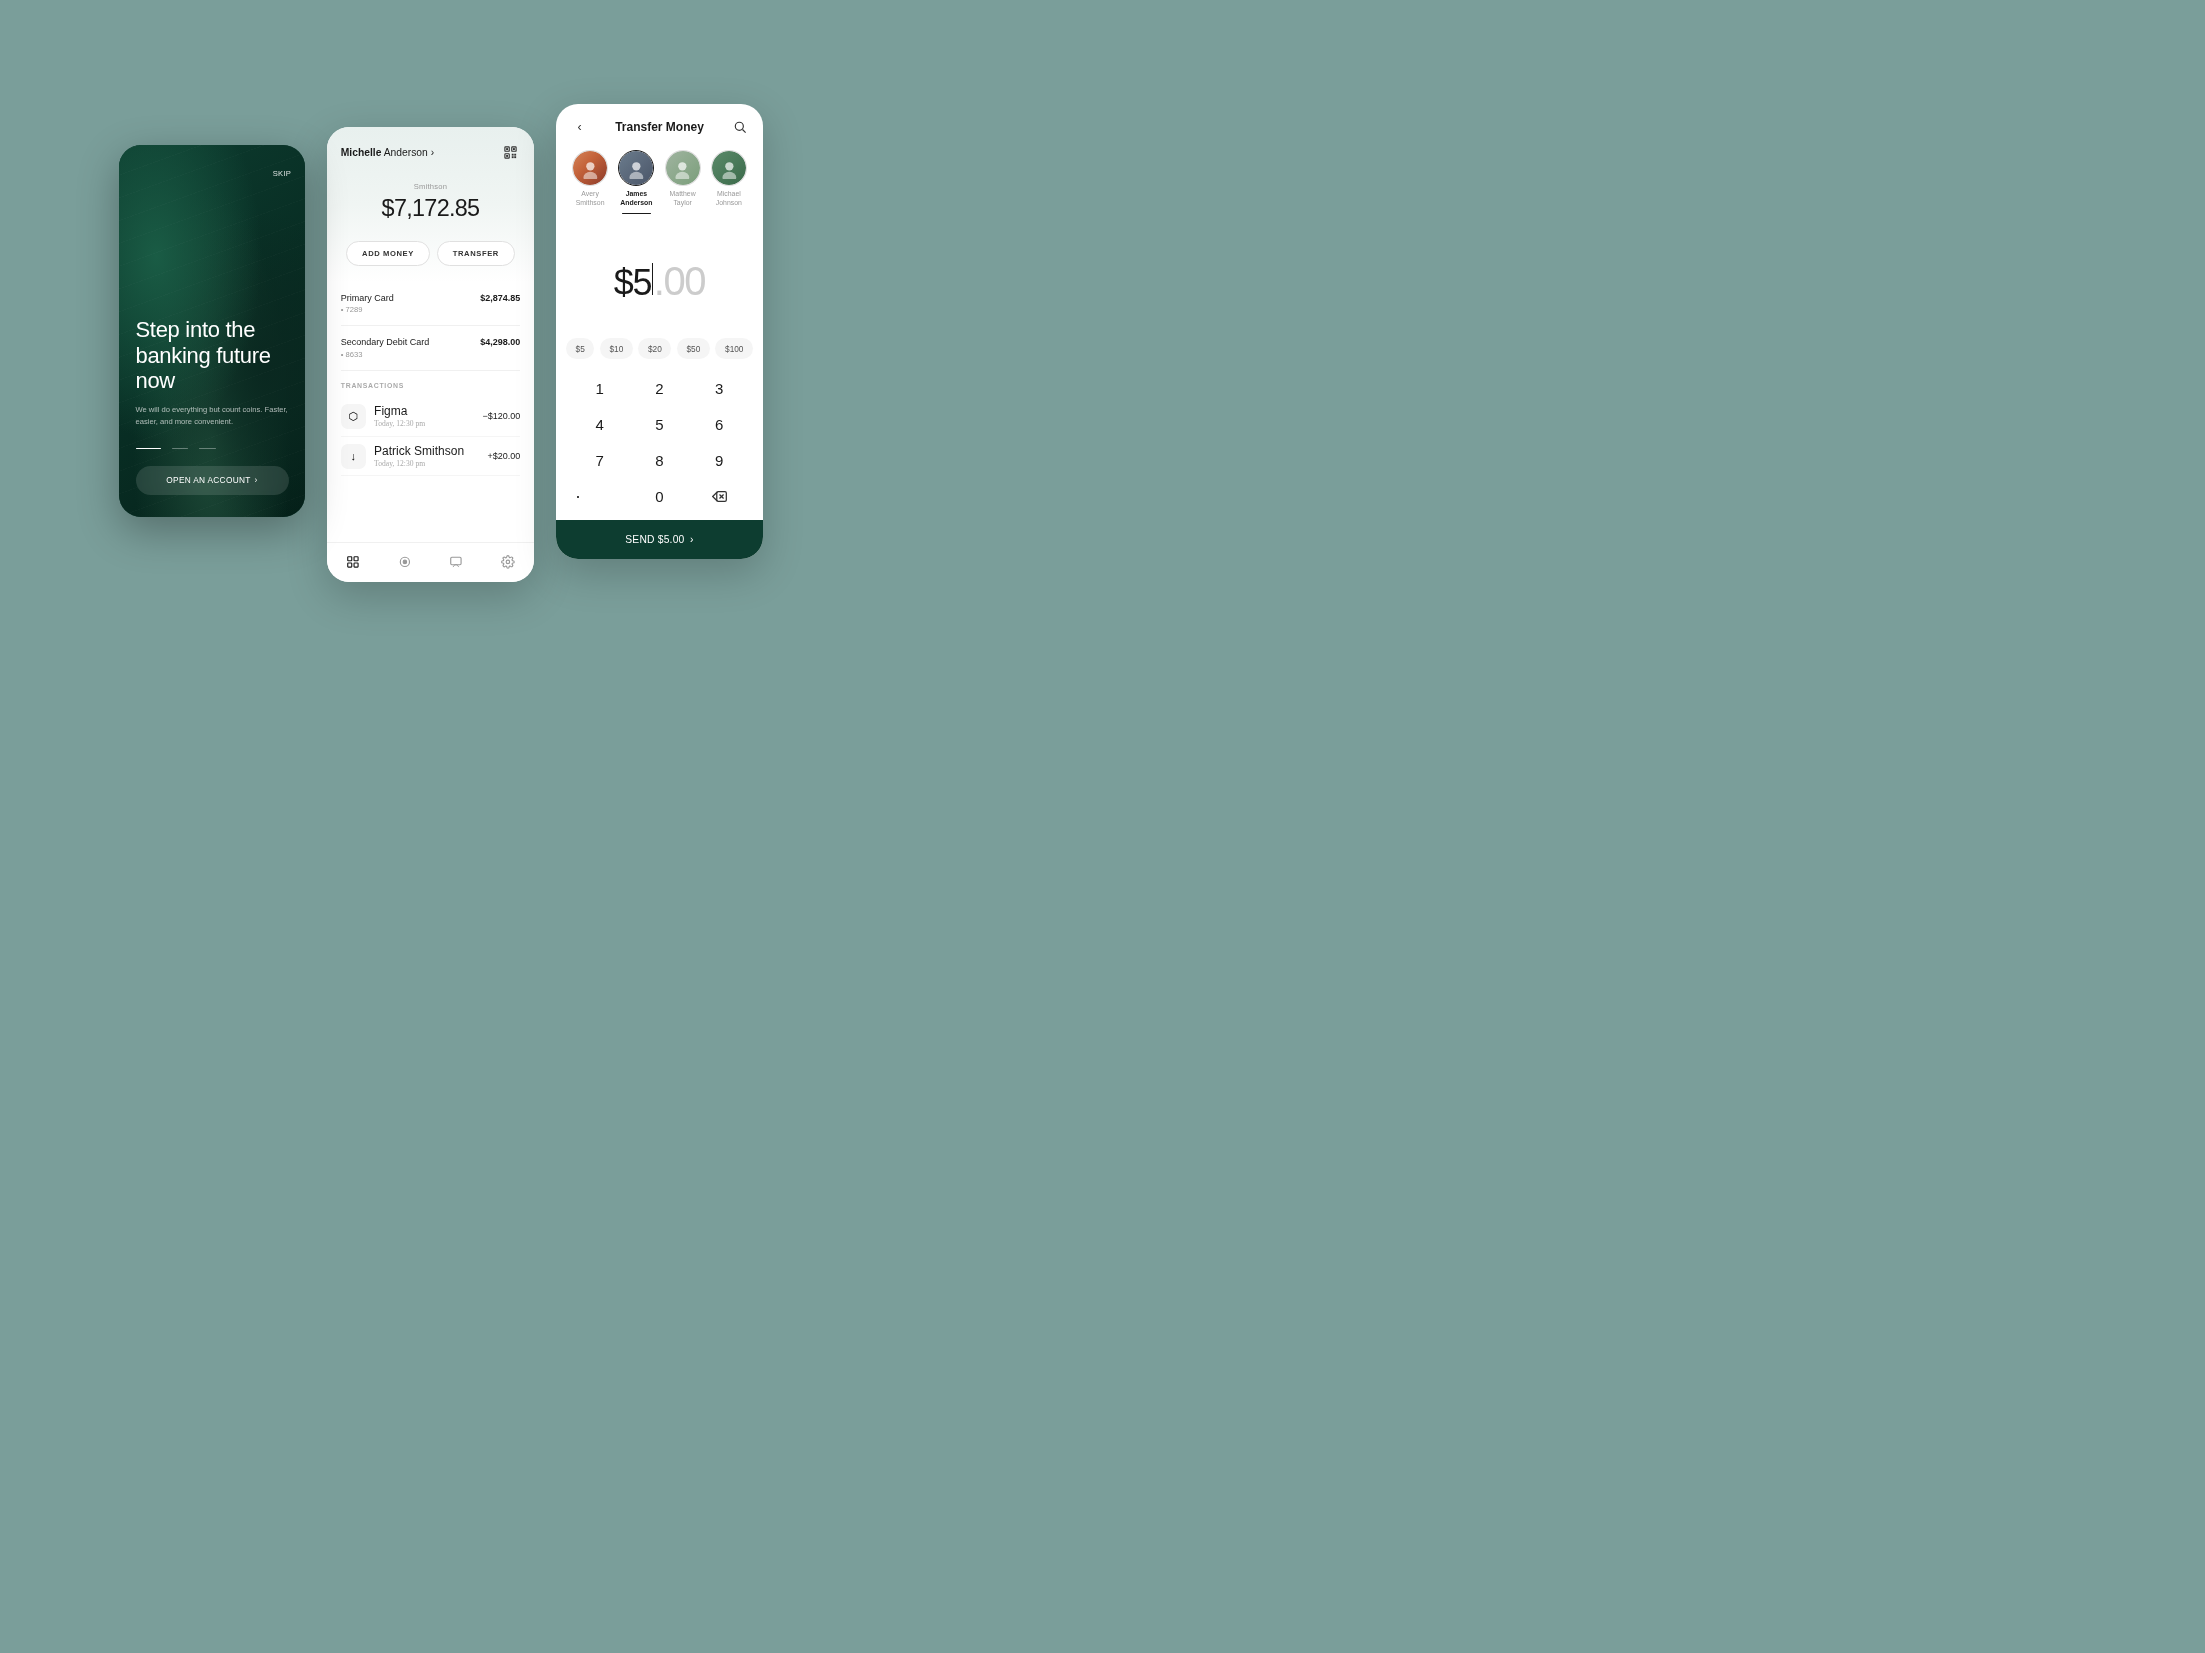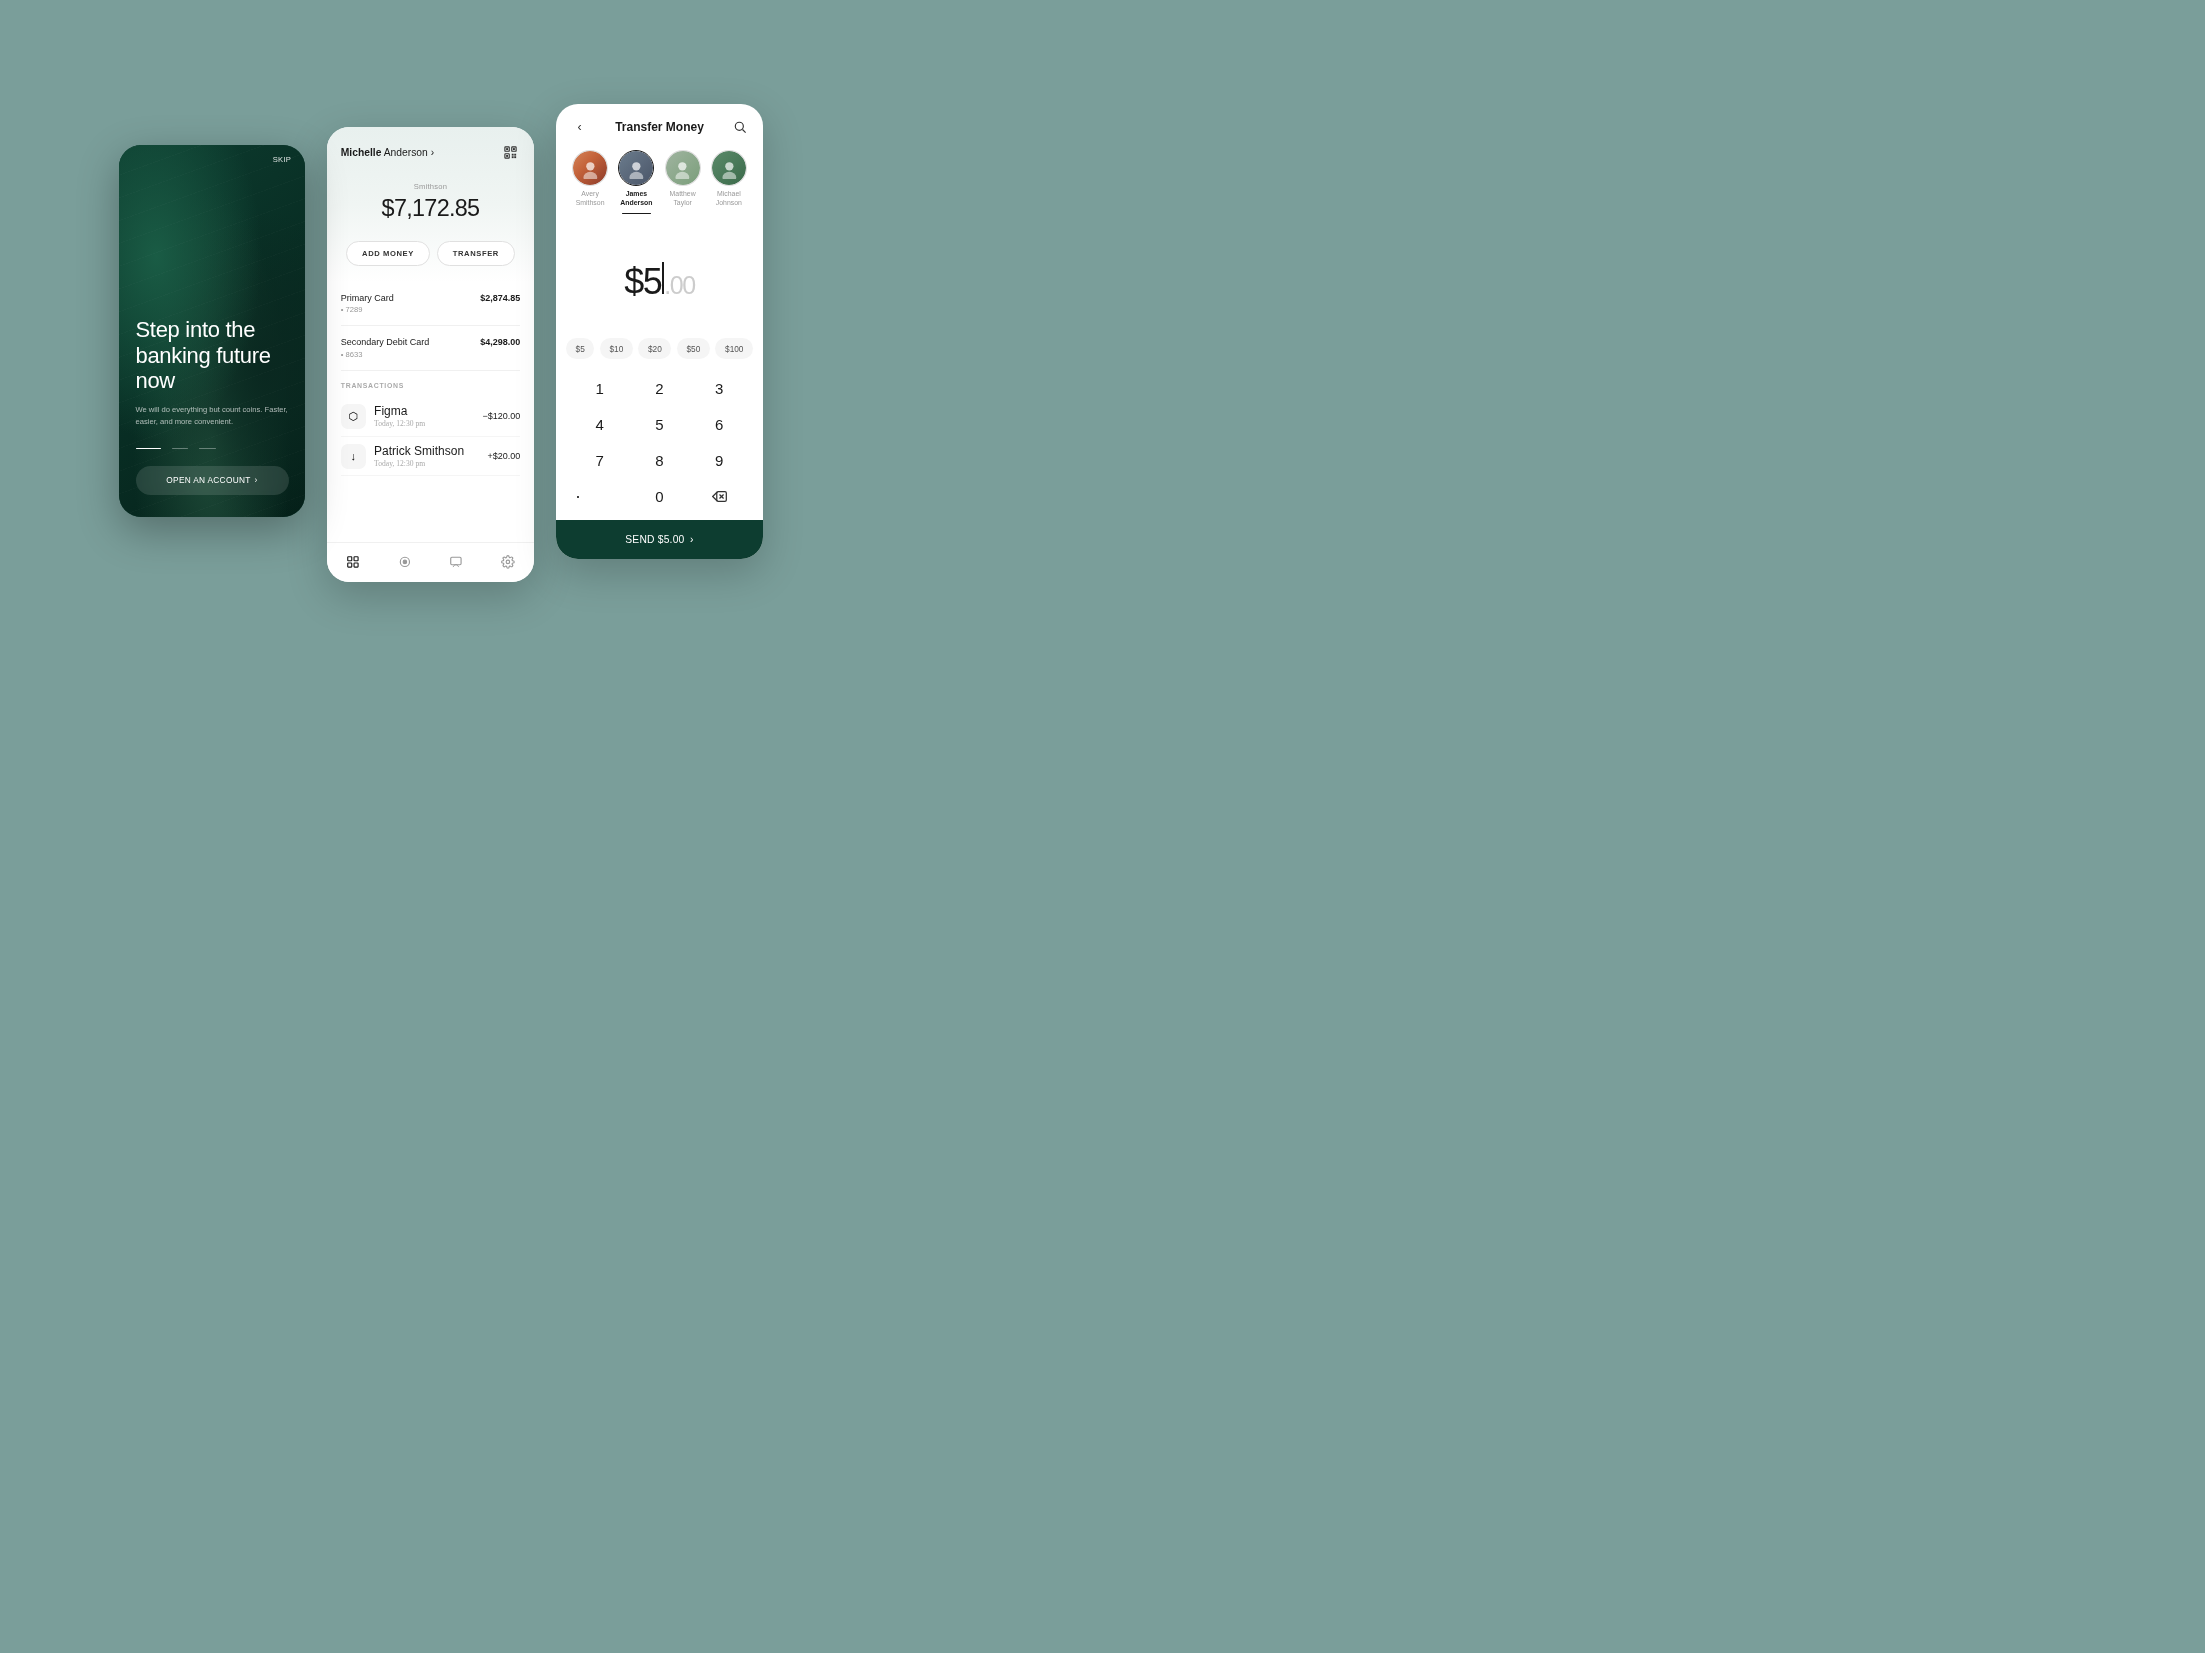--- a/index.html
+++ b/index.html
@@ -46,21 +46,21 @@
         repeating-linear-gradient(
           -20deg,
           transparent 0px,
           transparent 20.7px,
           rgba(255,255,255,0.02) 20.7px,
           rgba(255,255,255,0.02) 21.4px
         );
     }
     .skip-btn {
       position: absolute;
-      top: 10px;
+      top: 24px;
       right: 13.8px;
       color: rgba(255,255,255,0.85);
       font-size: 7.6px;
       font-weight: 500;
       letter-spacing: 0.3px;
       cursor: pointer;
     }
     .onboarding-content {
       position: relative;
       z-index: 1;
@@ -395,21 +395,21 @@
       color: #1a1a1a;
       letter-spacing: -1.4px;
       display: flex;
       align-items: baseline;
     }
     .amount-main {
       color: #1a1a1a;
     }
     .amount-decimal {
       color: #ccc;
-      font-size: 25px;
+      font-size: 40px;
       font-weight: 300;
     }
     .cursor-bar {
       width: 1.4px;
       height: 32px;
       background: #1a1a1a;
       display: inline-block;
       margin: 0 0.7px;
       animation: blink 1s step-end infinite;
     }

